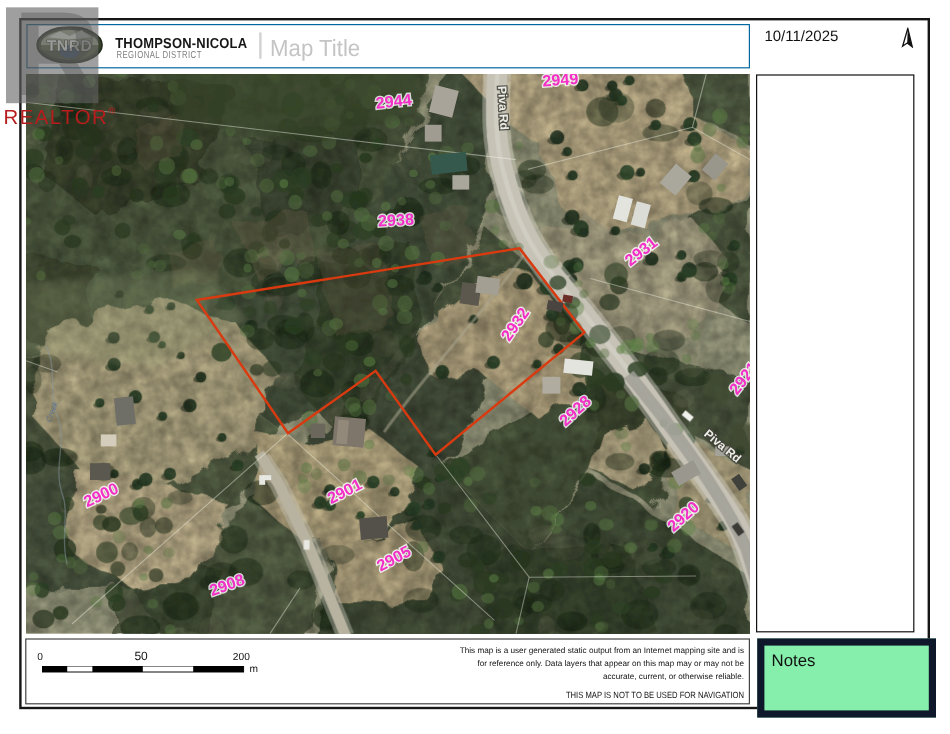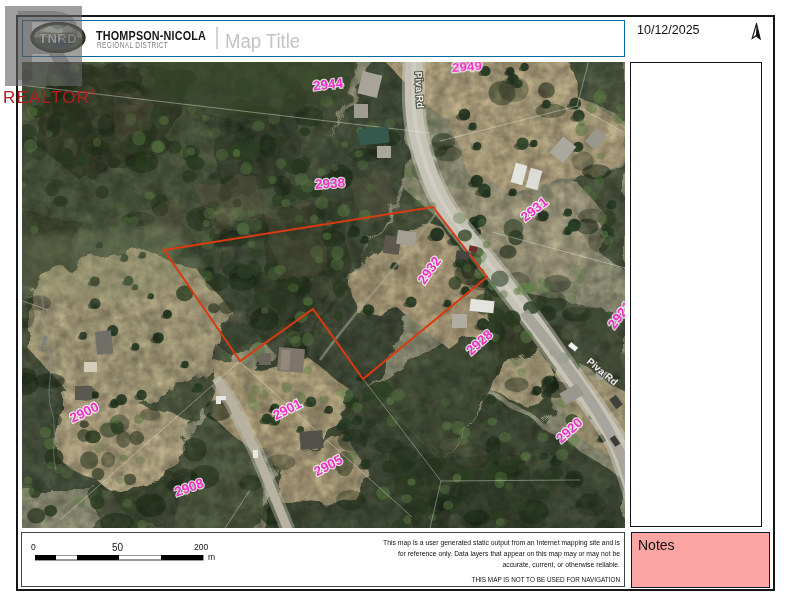--- a/index.html
+++ b/index.html
@@ -902,21 +902,21 @@
   </svg>
 
   <div class="abs" style="left:73px;top:8px;font-size:12px;font-weight:bold;color:#161616;letter-spacing:0.2px;transform:scaleX(0.9);transform-origin:left top;white-space:nowrap;">THOMPSON-NICOLA</div>
   <div class="abs" style="left:73.5px;top:18.5px;font-size:8.5px;color:#7f7f7f;letter-spacing:0.5px;transform:scaleX(0.76);transform-origin:left top;white-space:nowrap;">REGIONAL DISTRICT</div>
 
   <div class="abs" style="left:193px;top:6px;width:1.5px;height:22px;background:#d2d2d2;"></div>
 
   <div class="abs" style="left:202px;top:8.5px;font-size:19.5px;color:#c4c4c4;transform:scaleX(0.95);transform-origin:left top;white-space:nowrap;">Map Title</div>
 </div>
 
-<div class="abs" style="left:637px;top:23px;font-size:12.5px;color:#111;">10/12/2025</div>
+<div class="abs" style="left:637px;top:23px;font-size:12.5px;color:#111;">10/11/2025</div>
 
 <svg class="abs" style="left:750px;top:23px;" width="12" height="17" viewBox="0 0 12 17">
   <path d="M6.5,0.7 L2.2,15.5 L6,12.8 L10.2,16 Z" fill="none" stroke="#111" stroke-width="1.1"></path>
   <path d="M6.5,0.7 L6,12.8 L10.2,16 Z" fill="#111"></path>
 </svg>
 
 <div class="abs" style="left:630px;top:62px;width:130px;height:463px;border:1.5px solid #111;background:#fff;"></div>
 
 <div class="abs" style="left:21px;top:532px;width:602px;height:53px;border:1px solid #444;background:#fff;">
 
@@ -933,20 +933,20 @@
   <div class="abs" style="left:186px;top:19px;font-size:8.5px;color:#111;">m</div>
 
   <div class="abs" style="right:4px;top:5px;width:350px;text-align:right;font-size:6.8px;line-height:10.8px;color:#111;">
     This map is a user generated static output from an Internet mapping site and is<br>
     for reference only. Data layers that appear on this map may or may not be<br>
     accurate, current, or otherwise reliable.
   </div>
   <div class="abs" style="right:4px;top:41.5px;width:350px;text-align:right;font-size:7.5px;color:#111;transform:scaleX(0.85);transform-origin:right top;">THIS MAP IS NOT TO BE USED FOR NAVIGATION</div>
 </div>
 
-<div class="abs" style="left:631px;top:532px;width:137px;height:54px;border:1px solid #0f172a;background:#fca5a5;">
+<div class="abs" style="left:631px;top:532px;width:137px;height:54px;border:6px solid #0f172a;background:#86efac;">
   <div class="abs" style="left:6px;top:4px;font-size:14px;color:#111;">Notes</div>
 </div>
 
 <div class="abs" style="left:5px;top:6px;width:77px;height:80px;background:rgba(100,100,100,0.62);overflow:hidden;">
   <div class="abs" style="left:6px;top:-16px;width:80px;height:110px;font-family:'Liberation Sans',sans-serif;font-weight:bold;font-size:100px;color:#4a4a4a;opacity:0.34;line-height:110px;">R</div>
 </div>
 <div class="abs" style="left:3px;top:88px;font-size:17px;color:#b91c1c;letter-spacing:1.2px;">REALTOR<span style="font-size:8px;vertical-align:8px;">®</span></div>
 
 </body></html>

